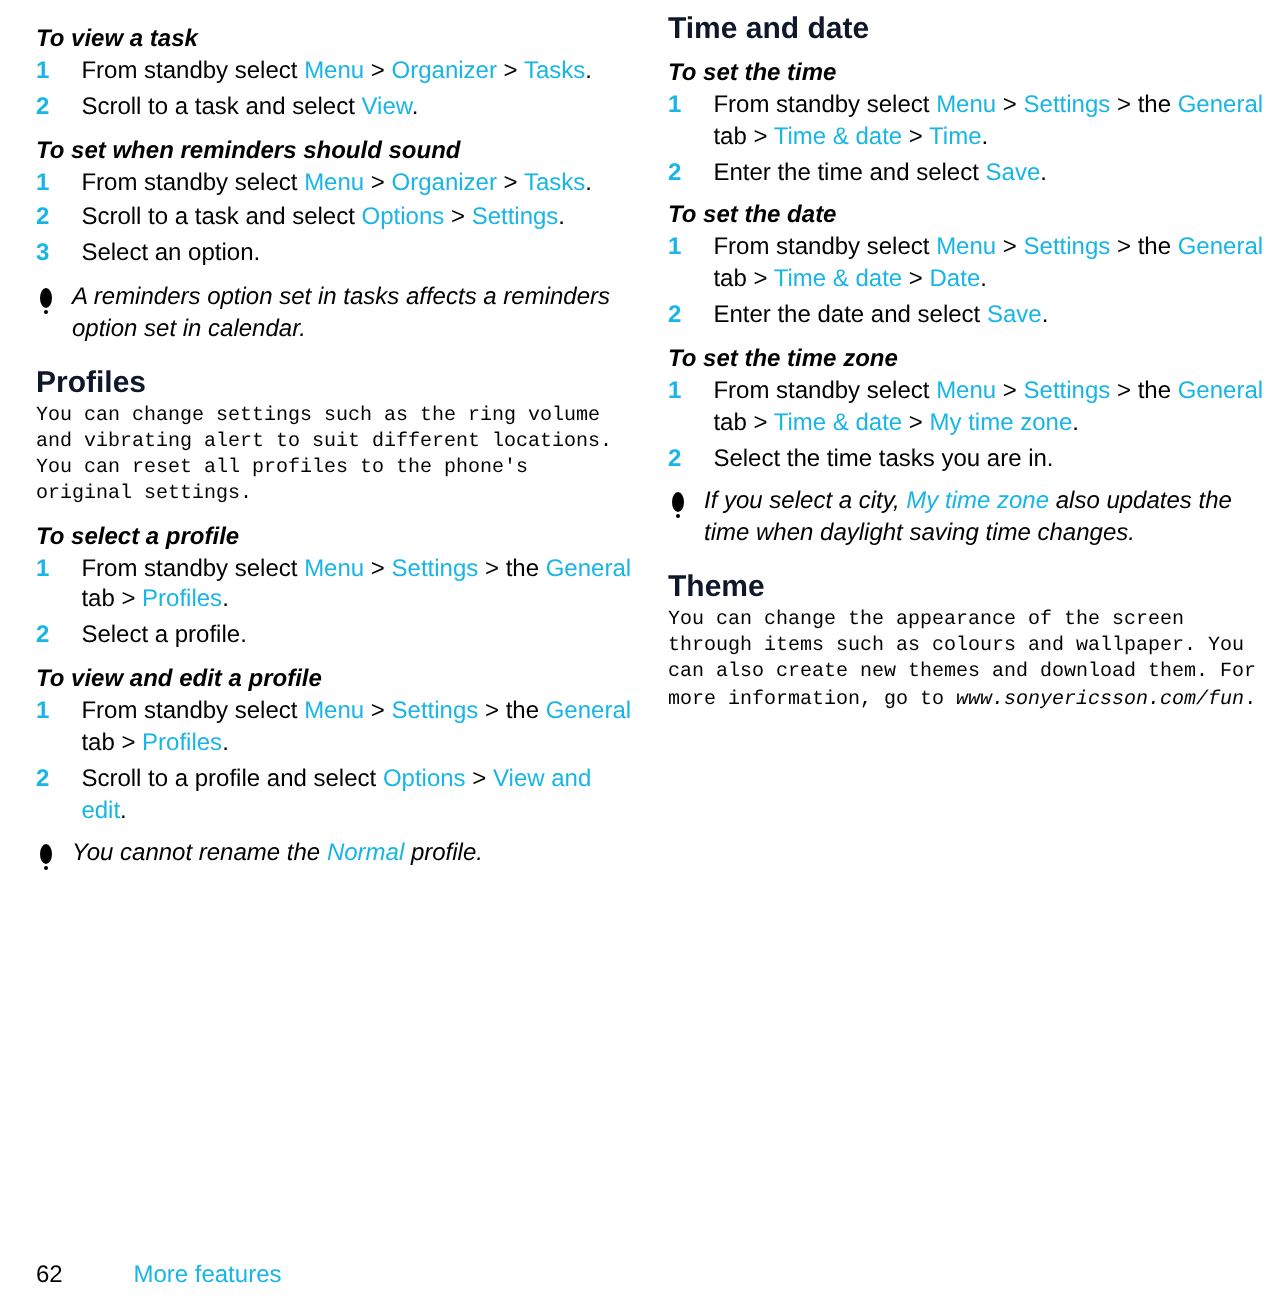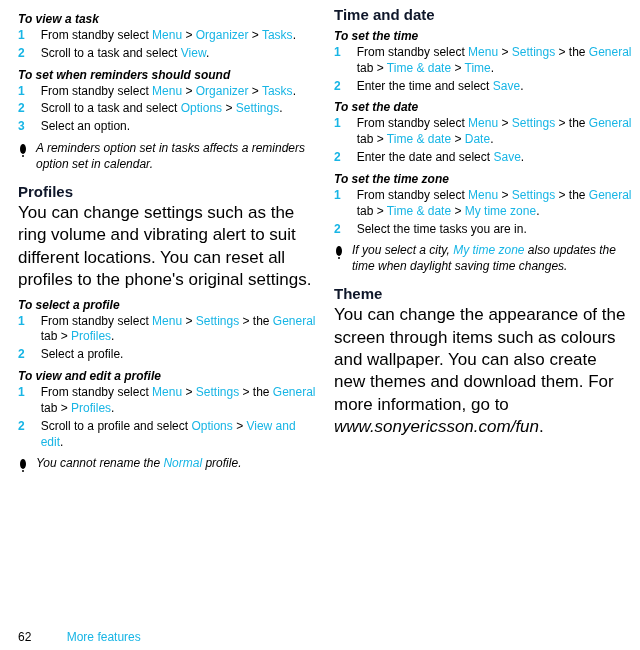--- a/index.html
+++ b/index.html
@@ -28,23 +28,24 @@
     font-size: 15px;
     margin: 10px 0 2px 0;
   }
   .subheading {
     font-weight: bold;
     font-style: italic;
     font-size: 12px;
     margin: 6px 0 2px 0;
   }
   .para {
-    font-size: 17px;
+    font-size: 10px;
     line-height: 1.32;
     margin: 0 0 4px 0;
+    font-family: Liberation Mono, monospace;
   }
   .step {
     display: flex;
     gap: 4px;
     font-size: 12px;
     line-height: 1.32;
     margin: 0 0 2px 0;
   }
   .step .num {
     color: #18b5e5;

